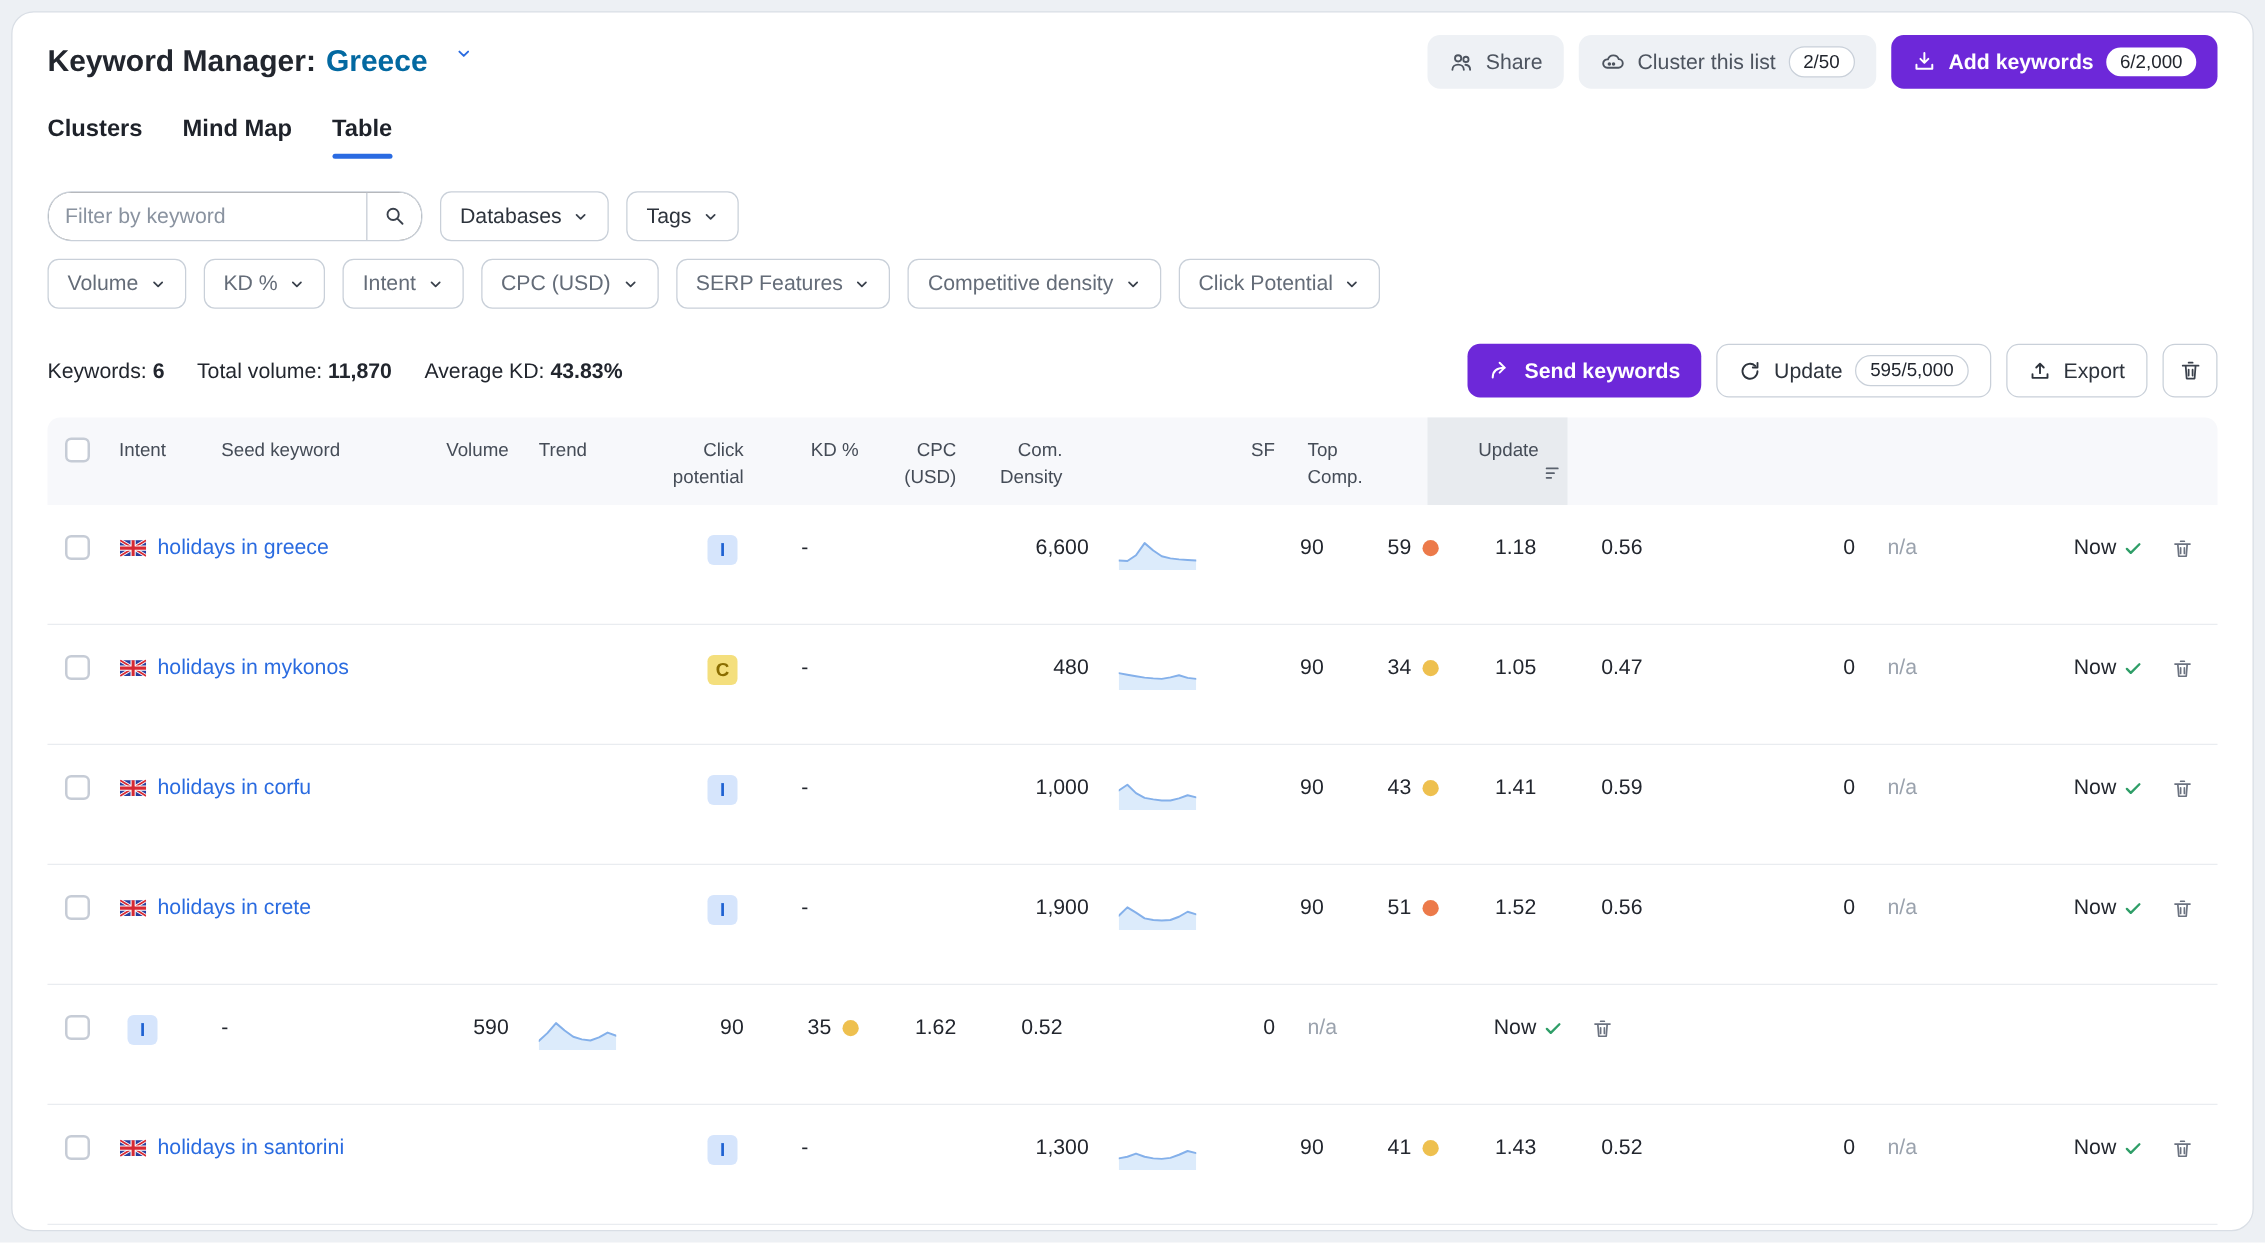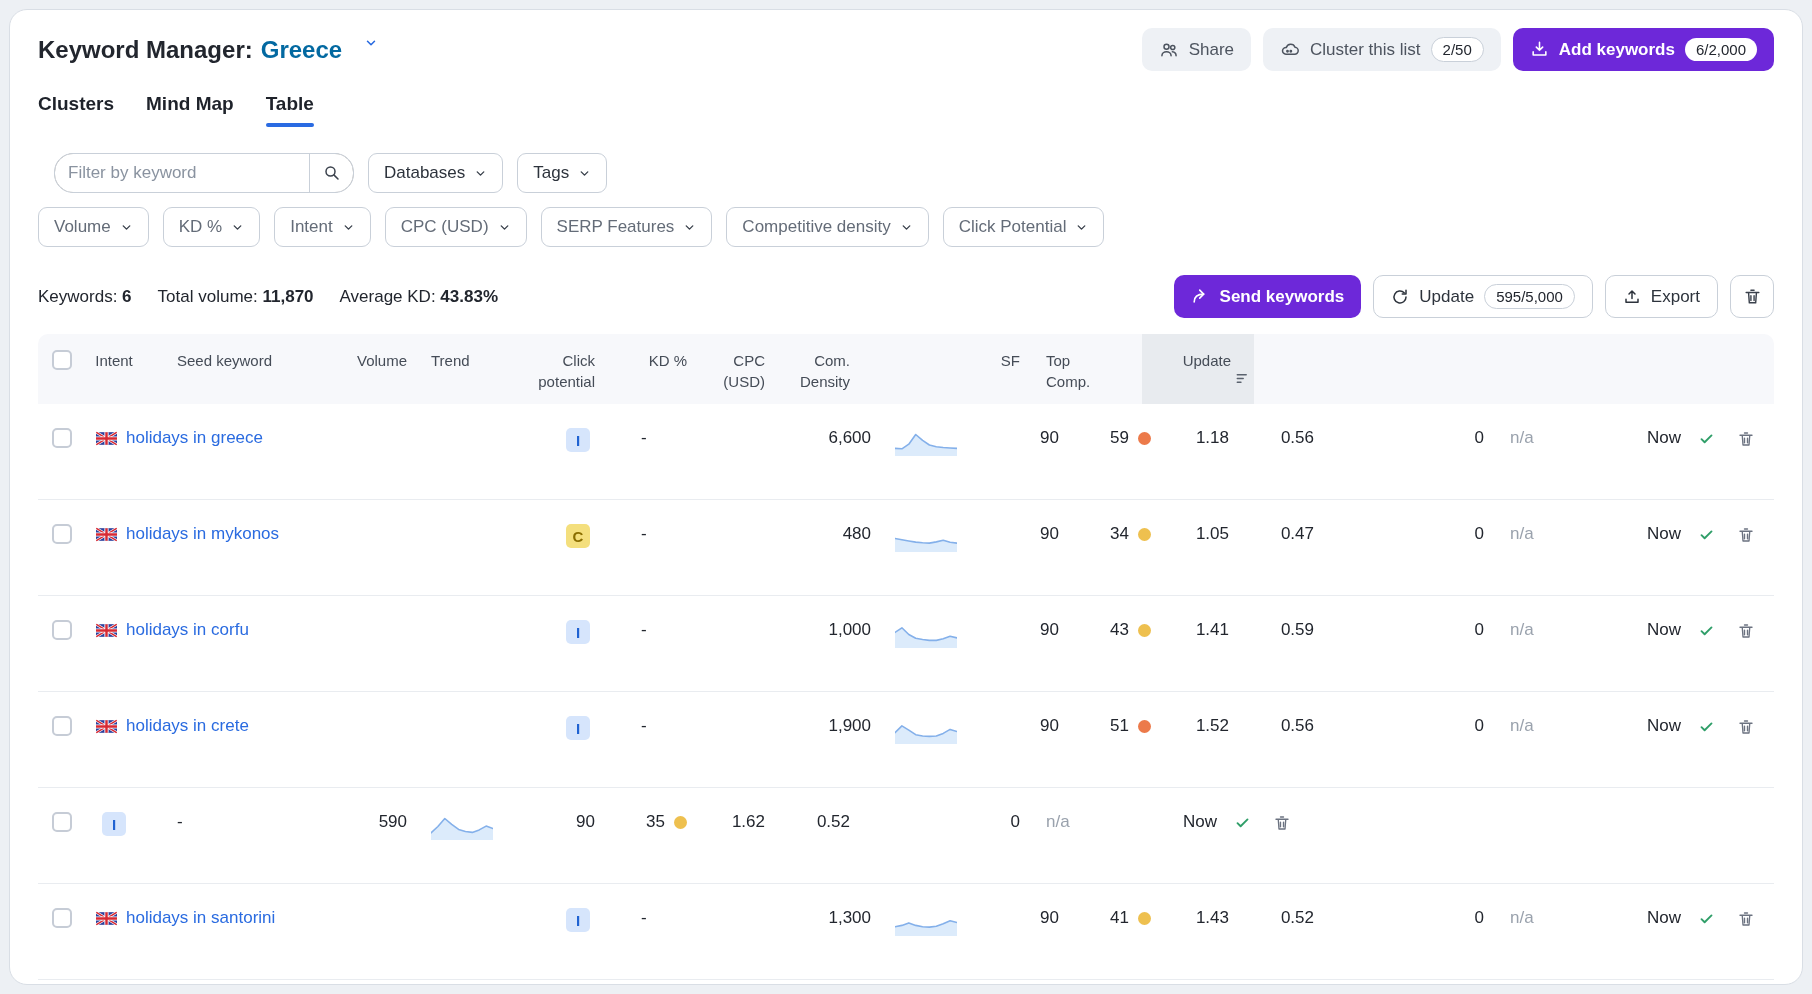--- a/index.html
+++ b/index.html
@@ -37,21 +37,21 @@
   .tab { padding-bottom:12px; cursor:pointer; position:relative; }
   .tab.active::after {
     content:""; position:absolute; left:0; right:0; bottom:0; height:4px;
     background:#2a6be2; border-radius:3px;
   }
   
   .filters1 { display:flex; gap:14px; margin-top:26px; align-items:center; }
   .filters2 { display:flex; gap:14px; margin-top:14px; align-items:center; }
   .search-box {
     display:flex; width:300px; height:40px; border:1px solid #c9d0d9; border-radius:19px;
-    overflow:hidden; background:#737373;margin-left:16px;
+    overflow:hidden; background:#737373;
   }
   .search-box input {
     flex:1; border:none; outline:none; padding:0 13px; font-size:17px; font-family:inherit; color:#22262e;
   }
   .search-box input::placeholder { color:#8a93a0; }
   .search-btn {
     width:44px; border:none; border-left:1px solid #c9d0d9; background:#fff;
     display:flex; align-items:center; justify-content:center; cursor:pointer;
   }
   .drop {
@@ -88,21 +88,21 @@
   .c-intent { width:56px; display:flex; justify-content:center; }
   .c-seed { width:140px; padding-left:35px; }
   .c-volume { width:127px; text-align:right; justify-content:flex-end; display:flex; padding-right:2px; }
   .c-trend { width:88px; padding-left:22px; display:flex; align-items:center; }
   .c-click { width:100px; text-align:right; justify-content:flex-end; display:flex; padding-right:2px; }
   .c-kd { width:90px; display:flex; justify-content:flex-end; align-items:center; }
   .c-cpc { width:80px; text-align:right; justify-content:flex-end; display:flex; padding-right:2px; }
   .c-com { width:85px; text-align:right; justify-content:flex-end; display:flex; padding-right:2px; }
   .c-sf { width:170px; text-align:right; justify-content:flex-end; display:flex; padding-right:2px; }
   .c-top { width:120px; padding-left:24px; }
-  .c-update { width:112px; display:flex; justify-content:flex-end; align-items:center; gap:18px; padding-right:4px; }
+  .c-update { width:112px; display:flex; justify-content:flex-end; align-items:center; gap:6px; padding-right:4px; }
   .thead .c-update { background:#e8ebef; padding-top:16px; align-items:flex-start; gap:4px; }
   .c-trash { width:56px; display:flex; justify-content:center; }
   .thead .c-volume, .thead .c-click, .thead .c-kd, .thead .c-cpc,
   .thead .c-com, .thead .c-sf { align-items:flex-start; }
   .thead .c-trend { align-items:flex-start; padding-top:16px; }
   .cb {
     appearance:none; -webkit-appearance:none; width:20px; height:20px;
     border:2px solid #c6ccd6; border-radius:5px; background:#fff; cursor:pointer;
   }
   .flag { width:21px; height:15px; flex:0 0 auto; border-radius:2px; overflow:hidden; display:inline-flex; }

